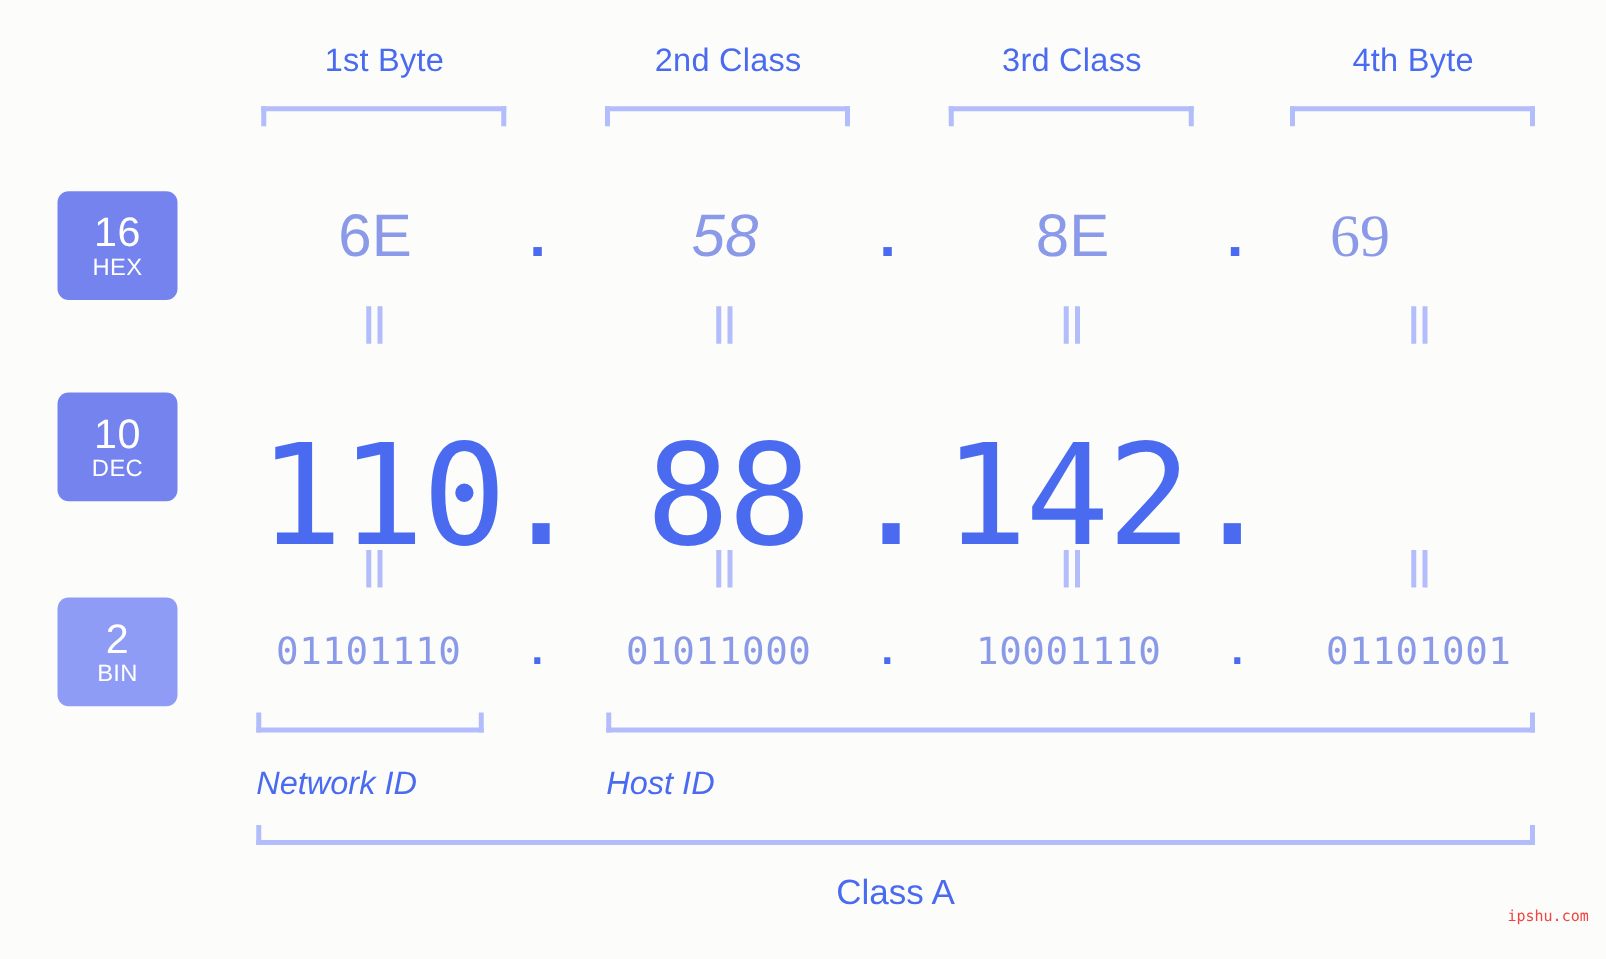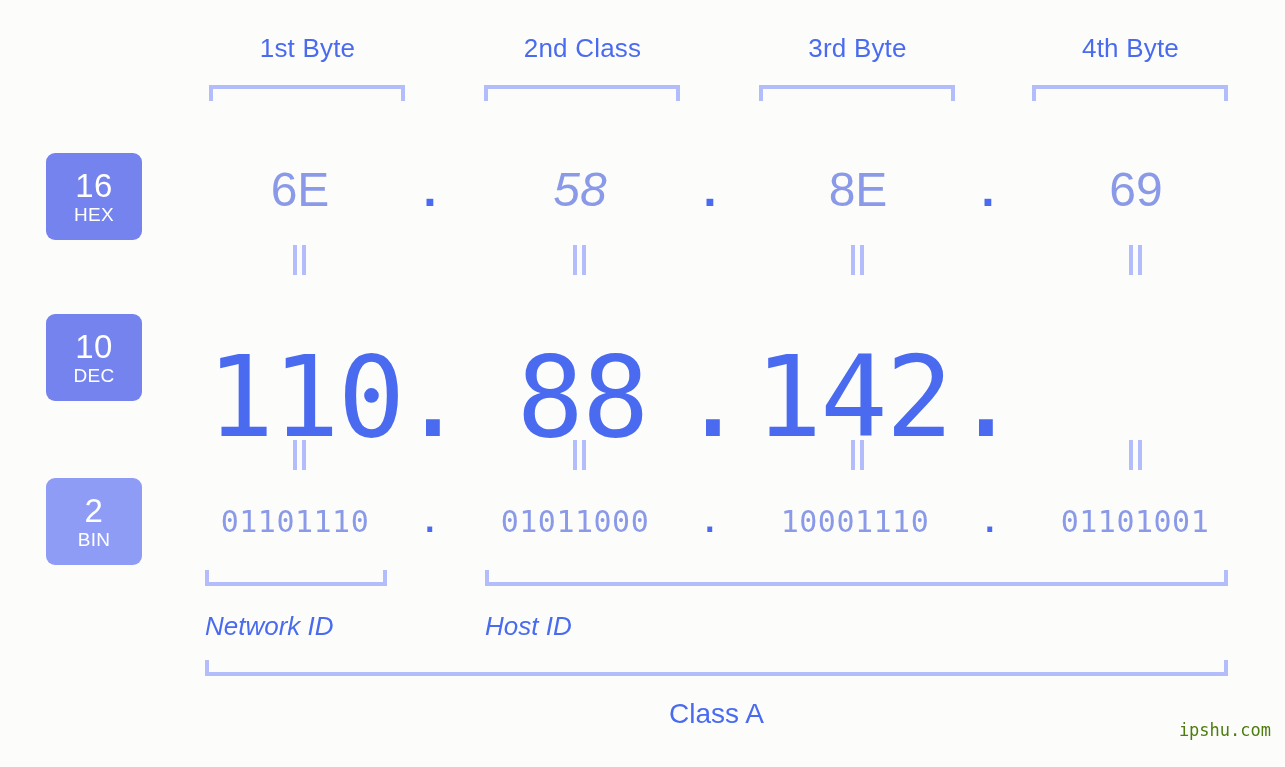--- a/index.html
+++ b/index.html
@@ -171,53 +171,53 @@
     color: #4a6bf0;
     white-space: nowrap;
   }
 
   
   #watermark {
     position: absolute;
     right: 14px;
     bottom: 27px;
     font-family: "DejaVu Sans Mono", monospace;
-    font-size: 17px;
-    color: #4d7c0f;
+    font-size: 12px;
+    color: #ef4444;
     letter-spacing: 0px;
   }
 </style>
 </head>
 <body>
 
 <div id="stage">
 
   <div class="byte-label" style="left:210px; width:195px;">1st Byte</div>
   <div class="byte-label" style="left:485px; width:195px;">2nd Class</div>
-  <div class="byte-label" style="left:760px; width:195px;">3rd Byte</div>
+  <div class="byte-label" style="left:760px; width:195px;">3rd Class</div>
   <div class="byte-label" style="left:1033px; width:195px;">4th Byte</div>
 
   <div class="bracket-down" style="left:209px; top:85px; width:196px;"></div>
   <div class="bracket-down" style="left:484px; top:85px; width:196px;"></div>
   <div class="bracket-down" style="left:759px; top:85px; width:196px;"></div>
   <div class="bracket-down" style="left:1032px; top:85px; width:196px;"></div>
 
   <div class="badge" id="badge-hex">
     <span class="num">16</span>
     <span class="word">HEX</span>
   </div>
 
   <div class="row" id="row-hex">
     <div class="cell" style="left:210px; width:180px;">6E</div>
     <div class="cell dot" style="left:400px; width:60px;">.</div>
     <div class="cell" style="left:490px; width:180px;font-style:italic;">58</div>
     <div class="cell dot" style="left:680px; width:60px;">.</div>
     <div class="cell" style="left:768px; width:180px;">8E</div>
     <div class="cell dot" style="left:958px; width:60px;">.</div>
-    <div class="cell" style="left:1046px; width:180px;">69</div>
+    <div class="cell" style="left:998px; width:180px;font-family:Liberation Serif, serif;">69</div>
   </div>
 
   <div class="eqsign" style="left:292px; top:245px;">
       <i></i>
       <i></i>
     </div>
   <div class="eqsign" style="left:572px; top:245px;">
       <i></i>
       <i></i>
     </div>

